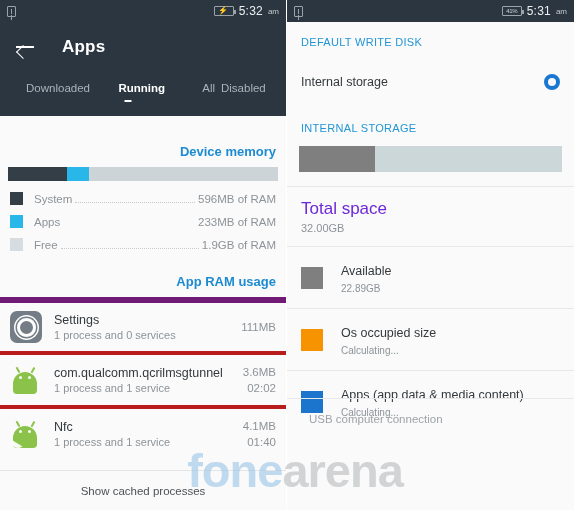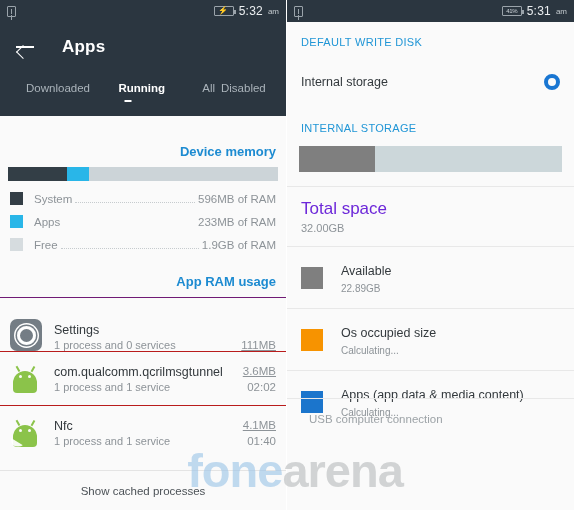--- a/index.html
+++ b/index.html
@@ -108,23 +108,23 @@
   .legend-sw.free { background: #d6dcdf; }
   .legend-label { white-space: nowrap; }
   .legend-dots {
     flex: 1 1 auto; border-bottom: 1px dotted #c6cbce; margin: 0 3px 3px 3px; height: 11px;
   }
   .legend-val { white-space: nowrap; color: #8d9398; }
 
   .list { background: #fafafa; }
   .list-item {
     display: flex; align-items: center; height: 54px; padding: 0 10px;
-    border-top: 1px solid #b91c1c; background: #fafafa; cursor: pointer;
-  }
-  .list-item:first-child { border-top: 1px solid #701a75; align-items: flex-end; }
+    border-top: 4px solid #b91c1c; background: #fafafa; cursor: pointer;
+  }
+  .list-item:first-child { border-top: 6px solid #701a75; }
   .app-icon { width: 32px; height: 32px; flex: 0 0 auto; margin-right: 12px; position: relative; }
   .gear-tile {
     width: 32px; height: 32px; background: #747d85; border-radius: 7px;
     display: flex; align-items: center; justify-content: center;
   }
   .gear-ring {
     width: 19px; height: 19px; border-radius: 50%;
     border: 3.5px solid #ffffff; position: relative;
     box-shadow: 0 0 0 1.5px #747d85, 0 0 0 3px #ffffff;
   }
@@ -156,21 +156,21 @@
     border-radius: 50%; background: #ffffff; opacity: 0.92;
     clip-path: polygon(0 40%, 100% 100%, 0 100%);
   }
   .item-text { flex: 1 1 auto; min-width: 0; }
   .item-title {
     font-size: 12.5px; color: #33393d; white-space: nowrap;
     overflow: hidden; text-overflow: clip;
   }
   .item-sub { font-size: 11px; color: #8d9398; margin-top: 2px; }
   .item-right { text-align: right; flex: 0 0 auto; padding-left: 6px; }
-  .item-size { font-size: 11.5px; color: #8d9398; text-decoration: underline; }
+  .item-size { font-size: 11.5px; color: #8d9398; }
   .item-time { font-size: 11.5px; color: #8d9398; margin-top: 4px; }
 
   .bottom-bar {
     position: absolute; left: 0; right: 0; bottom: 0; height: 40px;
     background: #fafafa; border-top: 1px solid #e4e4e4;
     display: flex; align-items: center; justify-content: center;
     font-size: 11.5px; color: #4c5257; cursor: pointer;
   }
 
   

